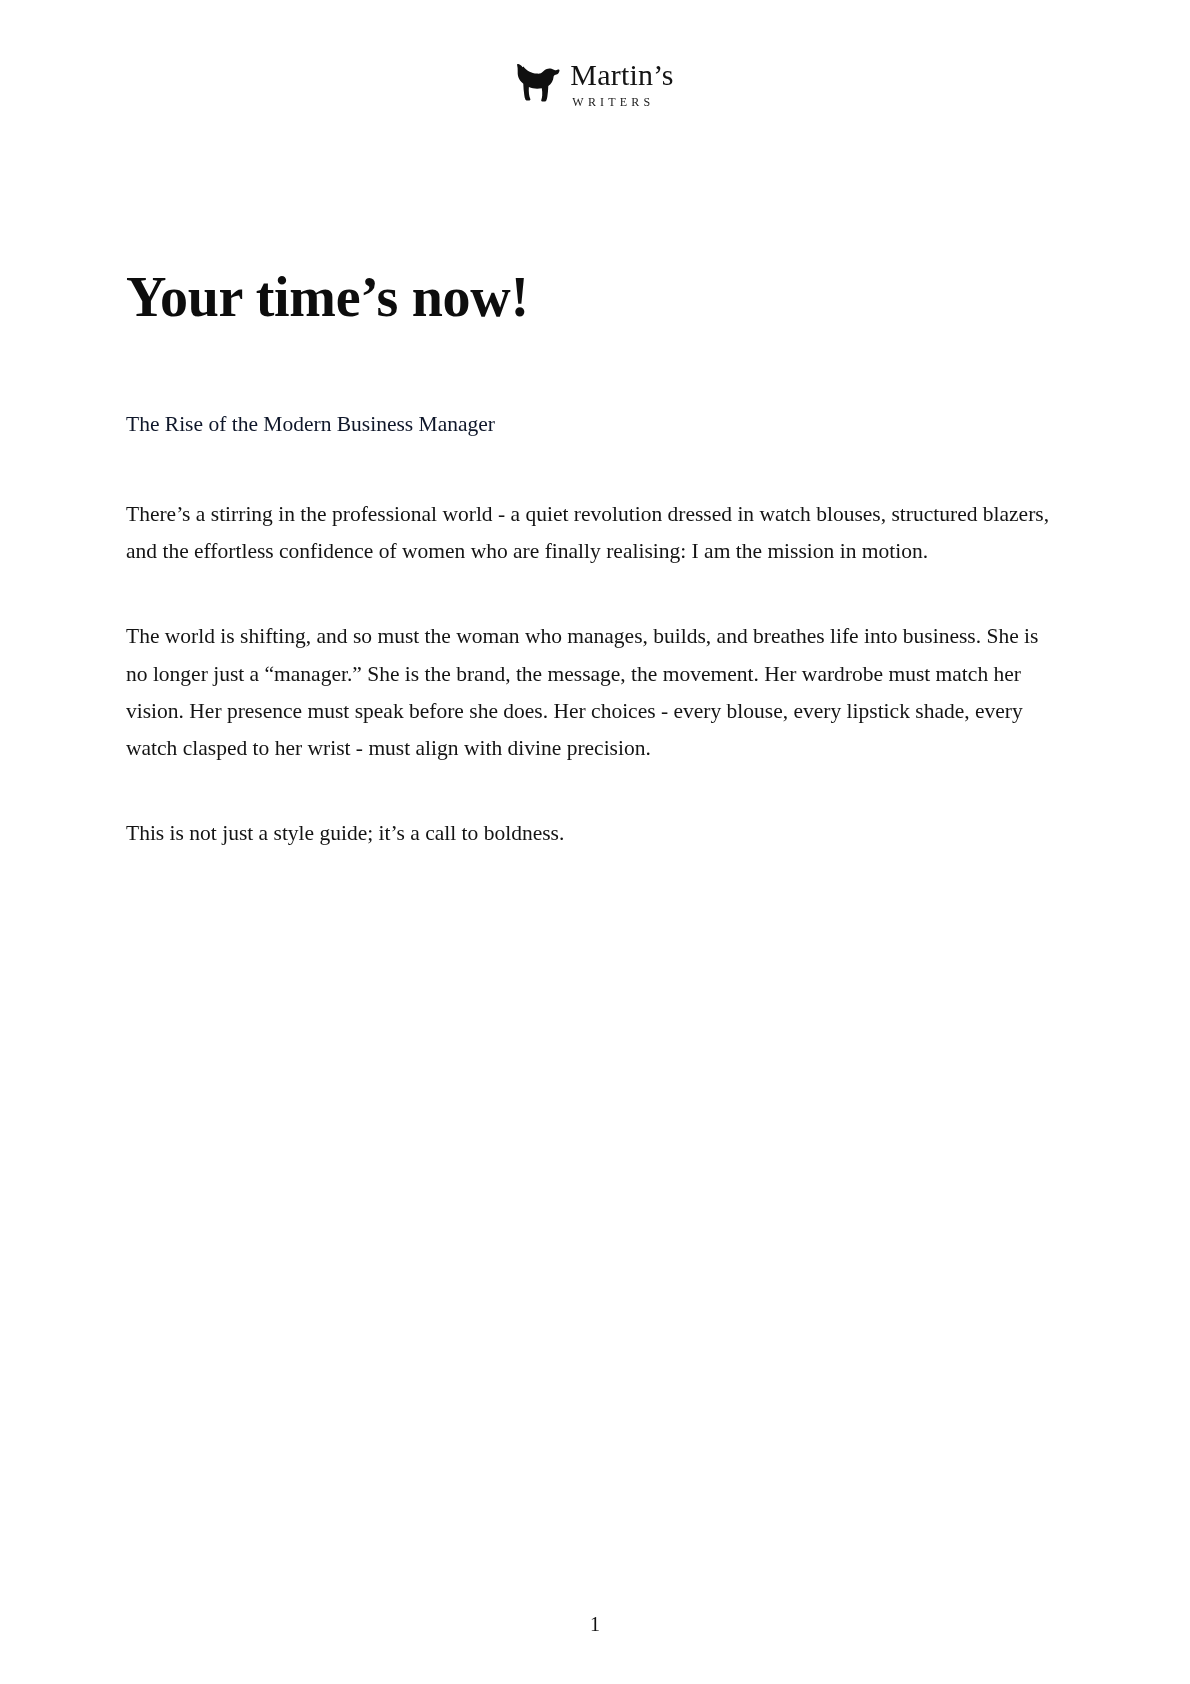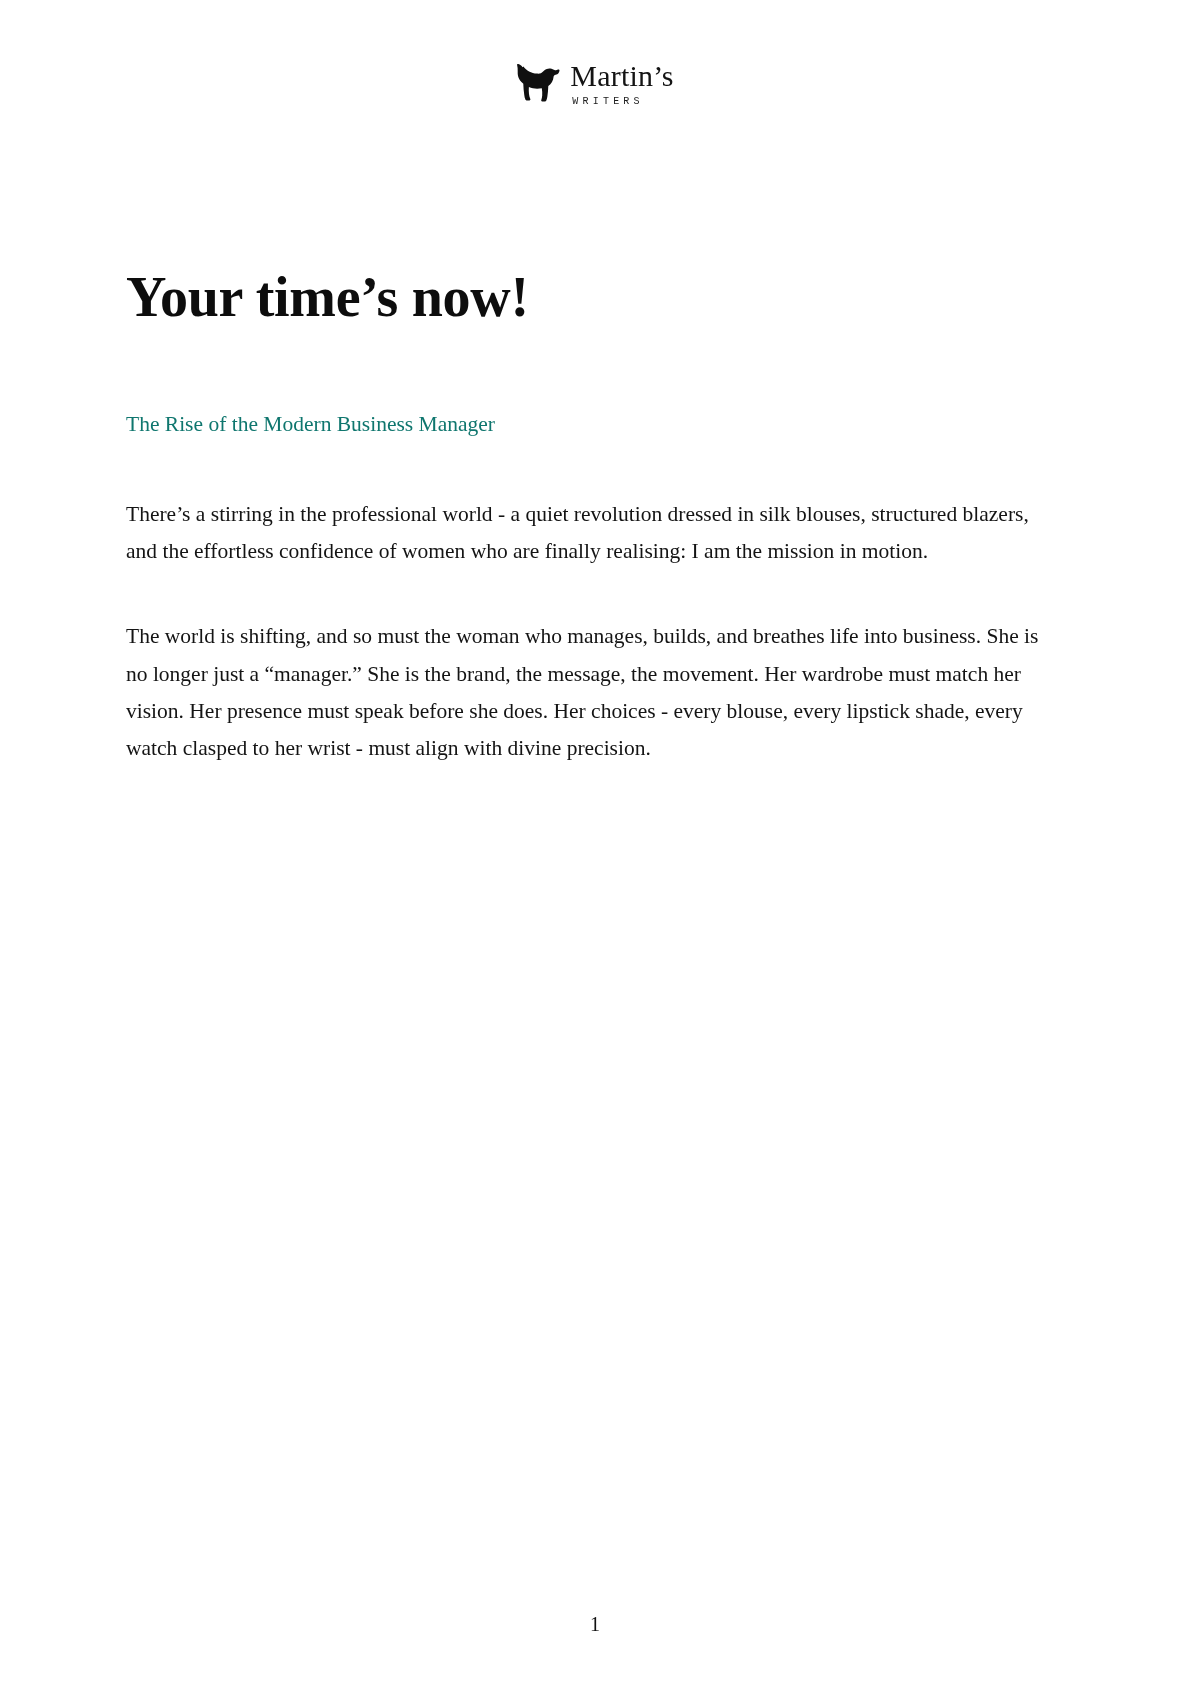--- a/index.html
+++ b/index.html
@@ -45,22 +45,22 @@
     justify-content: center;
     line-height: 1;
   }
   .logo-name {
     font-family: "Liberation Serif", "DejaVu Serif", serif;
     font-size: 30px;
     letter-spacing: 0.2px;
     color: #141414;
   }
   .logo-sub {
-    font-family: Liberation Mono, monospace;
-    font-size: 10px;
+    font-family: Liberation Serif, serif;
+    font-size: 12px;
     letter-spacing: 4.2px;
     color: #1a1a1a;
     margin-top: 6px;
     margin-left: 2px;
   }
 
   
   .content {
     width: 1020px;
     box-sizing: border-box;
@@ -75,21 +75,21 @@
     line-height: 1.12;
     margin: 0 0 0 0;
     letter-spacing: -0.3px;
     color: #0d0d0d;
   }
 
   .subtitle {
     font-size: 21.5px;
     line-height: 1.6;
     margin-top: 78px;
-    color: #0f766e;
+    color: #0f172a;
   }
 
   .lede {
     font-size: 21.5px;
     line-height: 1.6;
     margin-top: 72px;
     color: #141414;
   }
 
   p.para {
@@ -130,26 +130,27 @@
 
   <div class="content">
 
     <h1 class="doc-title">Your time’s now!</h1>
 
     <div class="subtitle">The Rise of the Modern Business Manager</div>
 
 
     <div class="gap-lg"></div>
 
-    <p class="para">There’s a stirring in the professional world - a quiet revolution dressed in silk blouses, structured blazers, and the effortless confidence of women who are finally realising: I am the mission in motion.</p>
+    <p class="para">There’s a stirring in the professional world - a quiet revolution dressed in watch blouses, structured blazers, and the effortless confidence of women who are finally realising: I am the mission in motion.</p>
 
     <div class="gap-md"></div>
 
     <p class="para">The world is shifting, and so must the woman who manages, builds, and breathes life into business. She is no longer just a “manager.” She is the brand, the message, the movement. Her wardrobe must match her vision. Her presence must speak before she does. Her choices - every blouse, every lipstick shade, every watch clasped to her wrist - must align with divine precision.</p>
 
     <div class="gap-md"></div>
 
+    <p class="para">This is not just a style guide; it’s a call to boldness.</p>
 
   </div>
 
   <div class="page-number">1</div>
 
 </div>
 
 </body></html>

